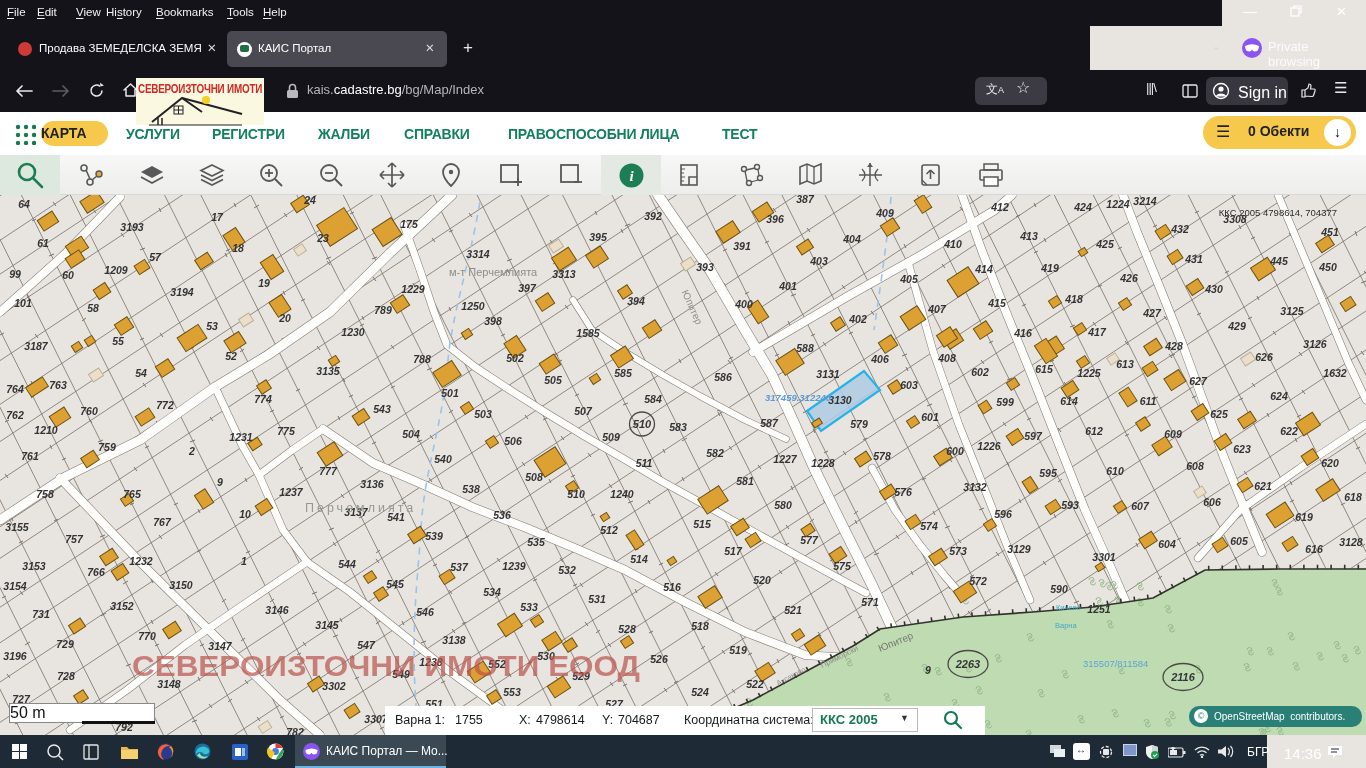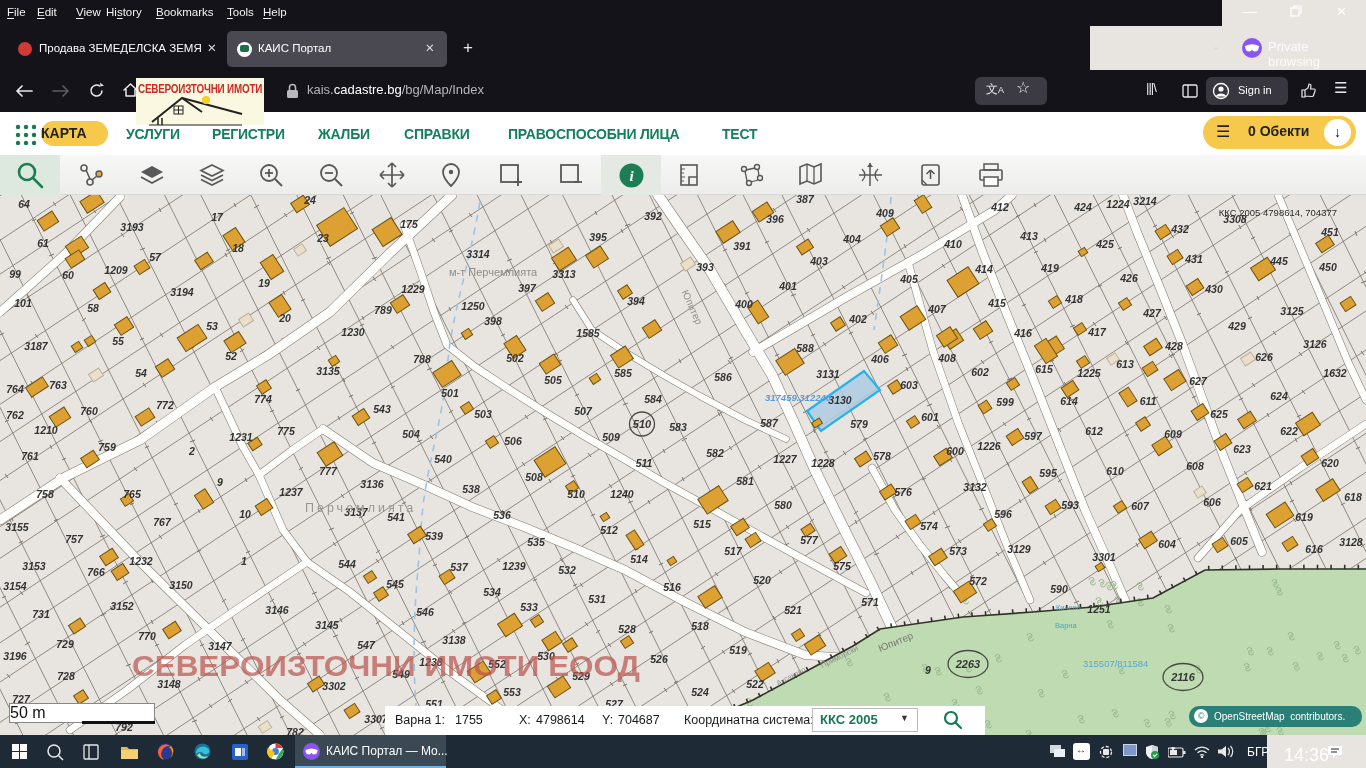--- a/index.html
+++ b/index.html
@@ -72,21 +72,21 @@
     </svg>
 <span style="position:absolute;left:307px;top:12px;font-size:13px;color:#b4b4ba">kais.<span style="color:#fff">cadastre.bg</span>/bg/Map/Index</span>
 <div style="position:absolute;left:975px;top:7px;width:72px;height:28px;border-radius:6px;background:#3c3b44"></div>
 <span style="position:absolute;left:986px;top:11px;font-size:12px;color:#e8e8ec">文<span style="font-size:9px">A</span></span>
 <span style="position:absolute;left:1016px;top:8px;font-size:16px;color:#e8e8ec">☆</span>
 <span style="position:absolute;left:1146px;top:10px;font-size:13px;color:#e8e8ec;letter-spacing:-1px">|||\</span>
 <svg width="16" height="16" viewBox="0 0 16 16" style="position:absolute;left:1182px;top:13px">
       <rect x="1" y="2" width="14" height="12" rx="1.5" fill="none" stroke="#e8e8ec" stroke-width="1.3"></rect>
       <line x1="6" y1="2" x2="6" y2="14" stroke="#e8e8ec" stroke-width="1.3"></line>
     </svg>
-<div style="position:absolute;left:1206px;top:7px;width:82px;height:28px;border-radius:6px;background:#38373f;color:#fff;font-size:11px">
+<div style="position:absolute;left:1206px;top:7px;width:82px;height:28px;border-radius:6px;background:#38373f;color:#fff;font-size:16px">
       <span style="position:absolute;left:32px;top:7px">Sign in</span>
     </div>
 <svg width="18" height="18" viewBox="0 0 18 18" style="position:absolute;left:1212px;top:12px">
       <circle cx="9" cy="9" r="7.5" fill="none" stroke="#fff" stroke-width="1.3"></circle>
       <circle cx="9" cy="7" r="2.6" fill="#fff"></circle>
       <path d="M3.5,14.5 a6,5 0 0 1 11,0" fill="#fff"></path>
     </svg>
 <svg width="17" height="17" viewBox="0 0 17 17" style="position:absolute;left:1300px;top:12px">
       <path d="M2,8 h3 v7 h-3 Z M5,14 v-6 l3,-2 l1,-4 q2,0 2,2 l-0.5,3 h3.5 q1.5,0 1,2 l-1.5,4.5 q-0.3,1 -1.5,1 Z" fill="none" stroke="#e8e8ec" stroke-width="1.2"></path>
     </svg>
@@ -1372,17 +1372,17 @@
     </svg>
 <svg width="16" height="12" viewBox="0 0 16 12" style="position:absolute;left:1194px;top:11px">
       <path d="M1,4 a10,10 0 0 1 14,0 M3.5,6.7 a7,7 0 0 1 9,0 M6,9.3 a3.5,3.5 0 0 1 4,0" fill="none" stroke="#e8e8e8" stroke-width="1.4"></path>
       <circle cx="8" cy="11" r="1.2" fill="#e8e8e8"></circle>
     </svg>
 <svg width="16" height="13" viewBox="0 0 16 13" style="position:absolute;left:1218px;top:10px">
       <path d="M0,4.5 h3.5 L8,1 V12 L3.5,8.5 H0 Z" fill="#e8e8e8"></path>
       <path d="M10,3 a5,5 0 0 1 0,7 M12.5,1 a8,8 0 0 1 0,11" fill="none" stroke="#e8e8e8" stroke-width="1.2"></path>
     </svg>
 <span style="position:absolute;left:1247px;top:10px;font-size:12px">БГР</span>
-<span style="position:absolute;left:1284px;top:10px;font-size:18px">14:36</span>
+<span style="position:absolute;left:1284px;top:10px;font-size:15px">14:36</span>
 <svg width="16" height="14" viewBox="0 0 16 14" style="position:absolute;left:1327px;top:10px">
       <path d="M1,1 h14 v9 h-6 l-3,3 v-3 h-5 Z" fill="#fff"></path>
       <path d="M4,4 h8 M4,7 h6" stroke="#1d2a38" stroke-width="1.2"></path>
     </svg>
 </div>
 </body></html>

